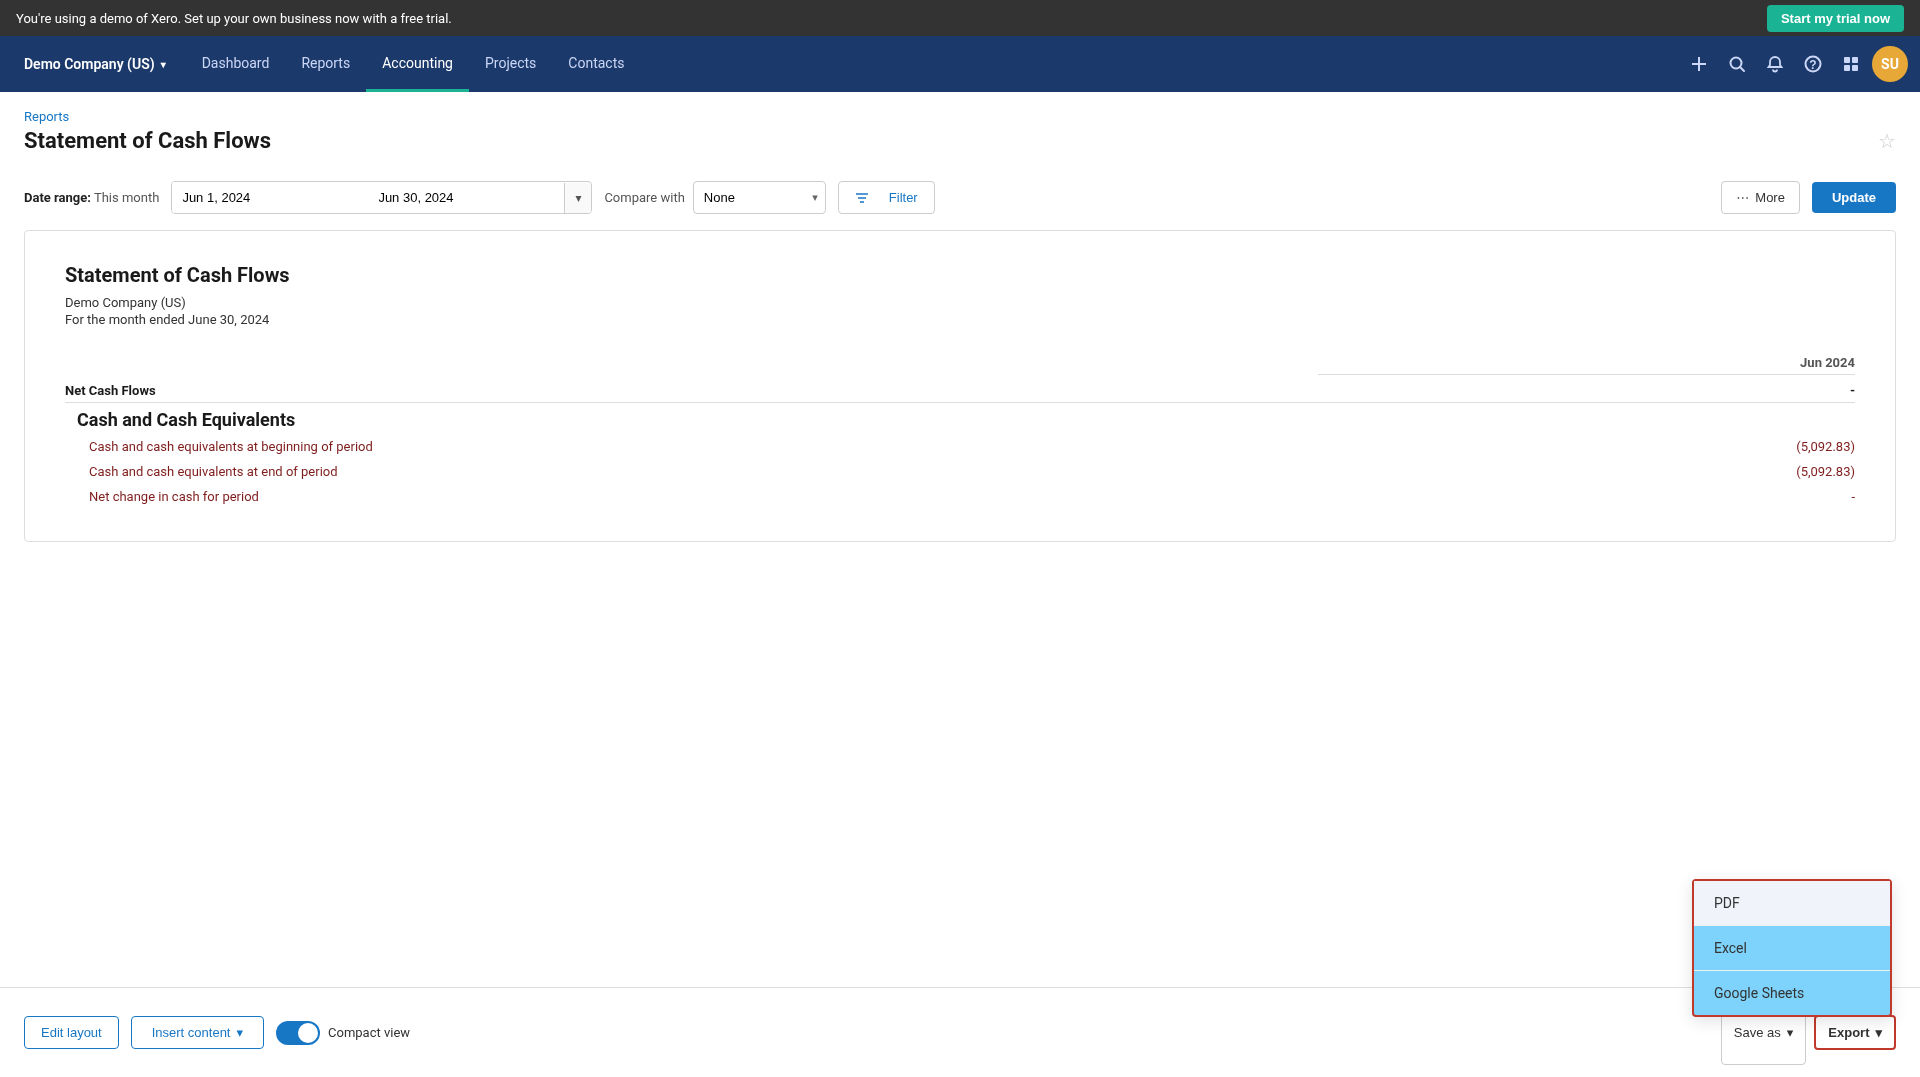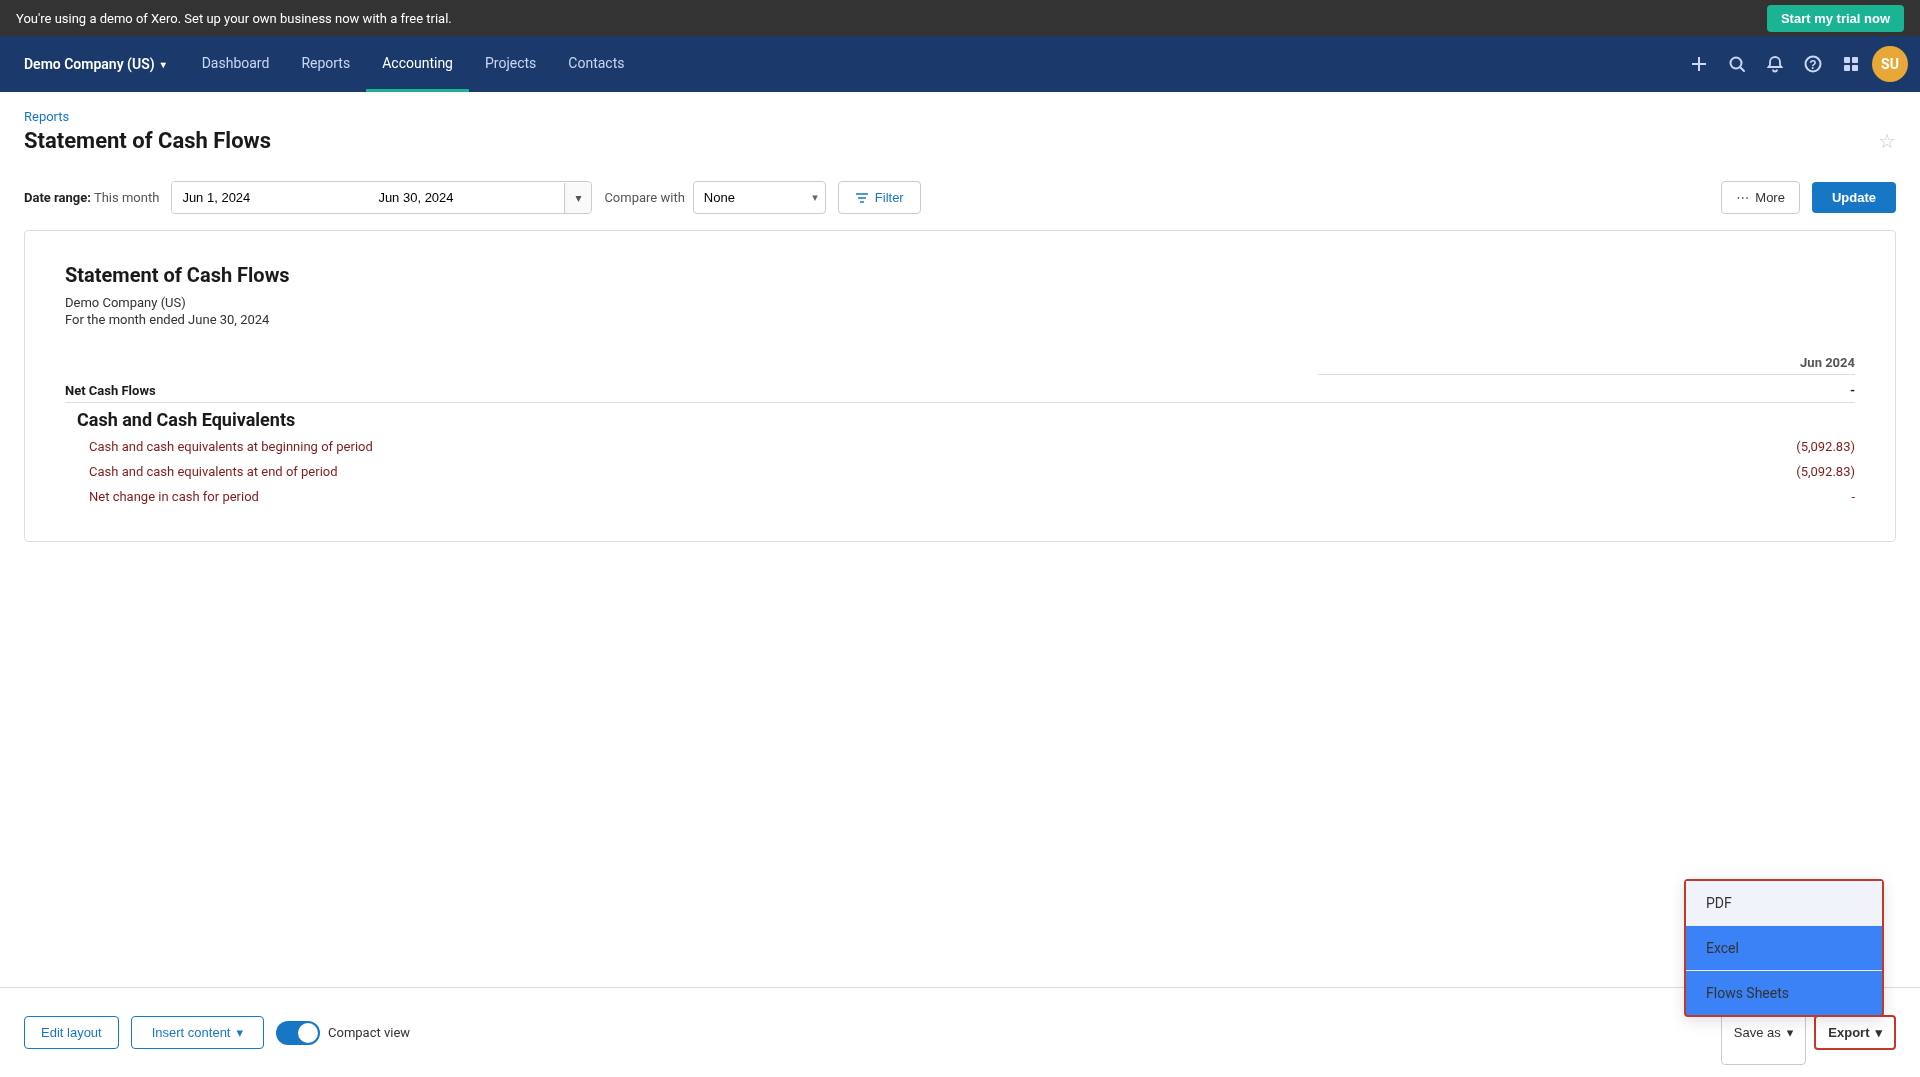--- a/index.html
+++ b/index.html
@@ -207,21 +207,21 @@
     }
     .filter-btn {
       border: 1px solid #ccc;
       background: #fff;
       border-radius: 4px;
       padding: 8px 16px;
       font-size: 13px;
       cursor: pointer;
       display: flex;
       align-items: center;
-      gap: 6px;
+      gap: 20px;
       color: #1877c5;
     }
     .more-btn {
       border: 1px solid #ccc;
       background: #fff;
       border-radius: 4px;
       padding: 8px 14px;
       font-size: 13px;
       cursor: pointer;
       display: flex;
@@ -404,22 +404,22 @@
       display: flex;
       align-items: center;
       gap: 6px;
       color: #333;
     }
 
     
     .export-dropdown {
       position: absolute;
       bottom: 48px;
-      right: 12px;
-      background: #3b82f6;
+      right: 4px;
+      background: #7dd3fc;
       border: 2px solid #c0392b;
       border-radius: 4px;
       min-width: 200px;
       z-index: 200;
       box-shadow: 0 4px 16px rgba(0,0,0,0.12);
     }
     .export-dropdown-item {
       padding: 14px 20px;
       font-size: 14px;
       color: #333;
@@ -583,21 +583,21 @@
   </div>
   <div class="bottom-right">
     <button class="save-as-btn">
       <span>Save as</span>
       <span>▾</span>
     </button>
 
     <div class="export-dropdown">
       <div class="export-dropdown-item highlighted">PDF</div>
       <div class="export-dropdown-item">Excel</div>
-      <div class="export-dropdown-item">Flows Sheets</div>
+      <div class="export-dropdown-item">Google Sheets</div>
     </div>
 
     <button class="export-btn">
       <span>Export</span>
       <span>▾</span>
     </button>
   </div>
 </div>
 
 </body></html>

